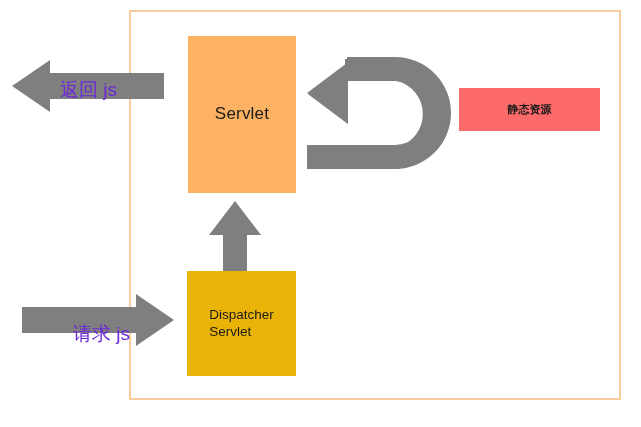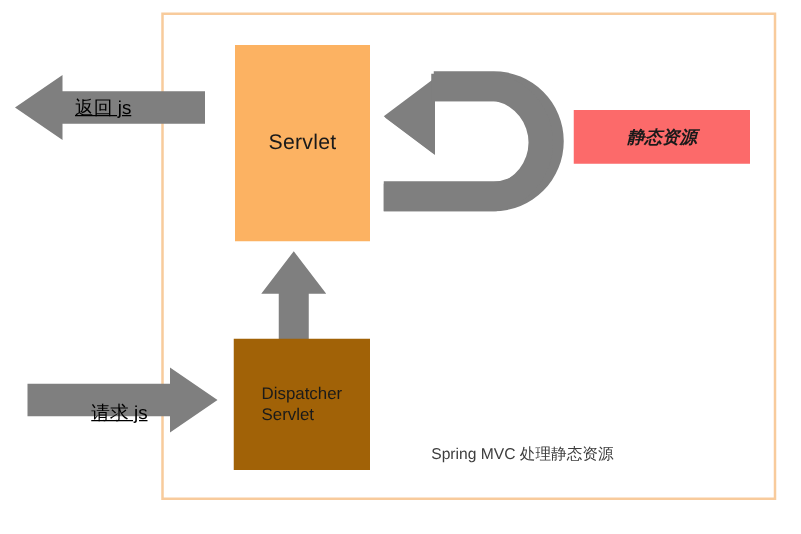--- a/index.html
+++ b/index.html
@@ -48,55 +48,53 @@
     background: #fcb262;
     font-size: 17px;
     letter-spacing: 0.2px;
   }
 
   #dispatcher-box {
     left: 187px;
     top: 271px;
     width: 109px;
     height: 105px;
-    background: #a16207;
+    background: #eab308;
     font-size: 13.5px;
   }
   #dispatcher-box .line2 { display: block; }
 
   #static-box {
     left: 459px;
     top: 88px;
     width: 141px;
     height: 43px;
     background: #fc6a6a;
-    font-size: 14px;
+    font-size: 11px;
     font-weight: bold;
-    font-style: italic;
   }
 
   
   .arrow-svg {
     position: absolute;
     overflow: visible;
   }
   .gray-fill { fill: #7f7f7f; }
 
   #arrow-return-svg { left: 10px;  top: 58px;  }
   #arrow-request-svg { left: 20px; top: 292px; }
   #arrow-up-svg     { left: 207px; top: 199px; }
   #arrow-uturn-svg  { left: 305px; top: 61px;  }
 
   
   .arrow-label {
     position: absolute;
-    color: #000000;
-    font-size: 15px;
+    color: #6d28d9;
+    font-size: 19px;
     white-space: nowrap;
-    text-decoration: underline;
   }
   #label-return  { left: 60px;  top: 77px; }
   #label-request { left: 73px;  top: 321px; }
 
   
   #caption {
     position: absolute;
     left: 345px;
     top: 355px;
     font-size: 12.5px;
@@ -145,15 +143,14 @@
     <span>
       <span class="line1">Dispatcher</span>
       <span class="line2">Servlet</span>
     </span>
   </div>
 
   <div class="node-box" id="static-box">
     <span>静态资源</span>
   </div>
 
-  <div id="caption">Spring MVC 处理静态资源</div>
 
 </div>
 
 </body></html>

